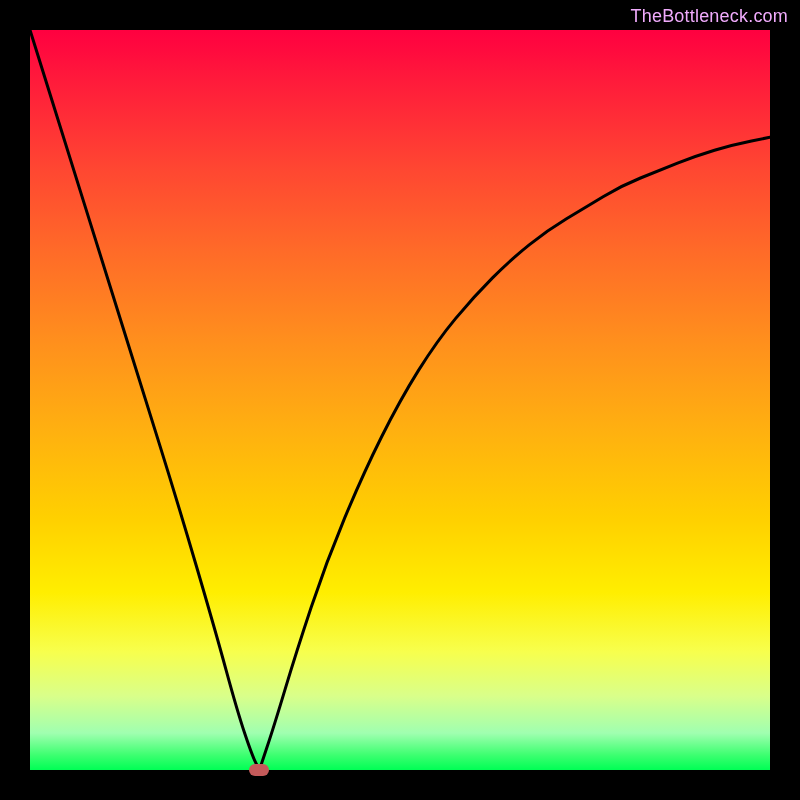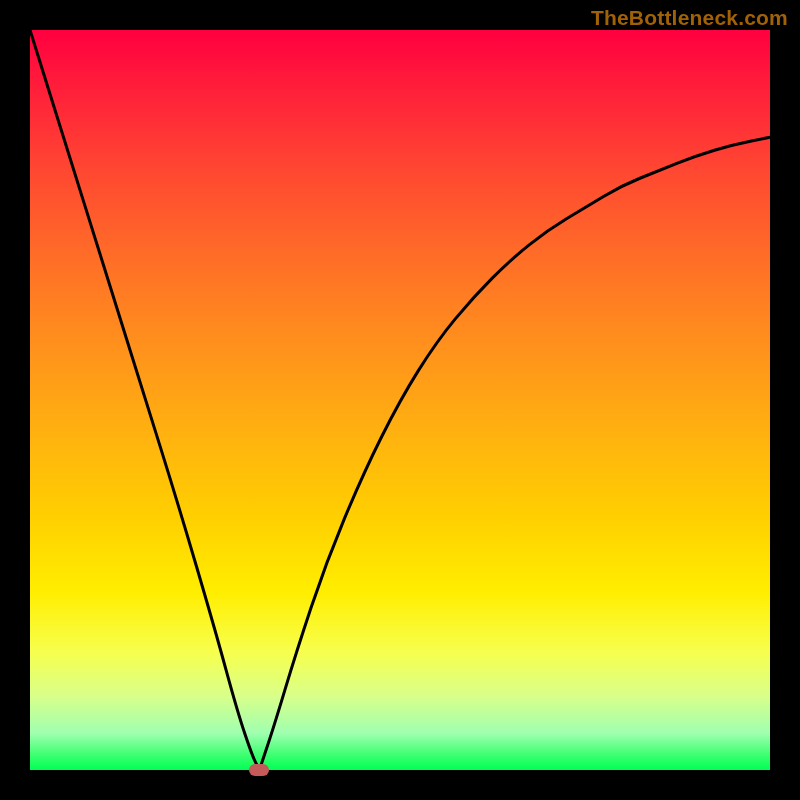--- a/index.html
+++ b/index.html
@@ -37,23 +37,23 @@
       #d9ff8a 90%,
       #a0ffb0 95%,
       #3cff70 98%,
       #00ff55 100%
     );
   }
   .watermark {
     position: absolute;
     top: 6px;
     right: 12px;
-    color: #a16207;
-    font-size: 21px;
-    font-weight: 700;
+    color: #f0abfc;
+    font-size: 18px;
+    font-weight: 400;
     letter-spacing: 0.2px;
     z-index: 10;
   }
   svg.curve {
     position: absolute;
     left: 0;
     top: 0;
     width: 740px;
     height: 740px;
   }

